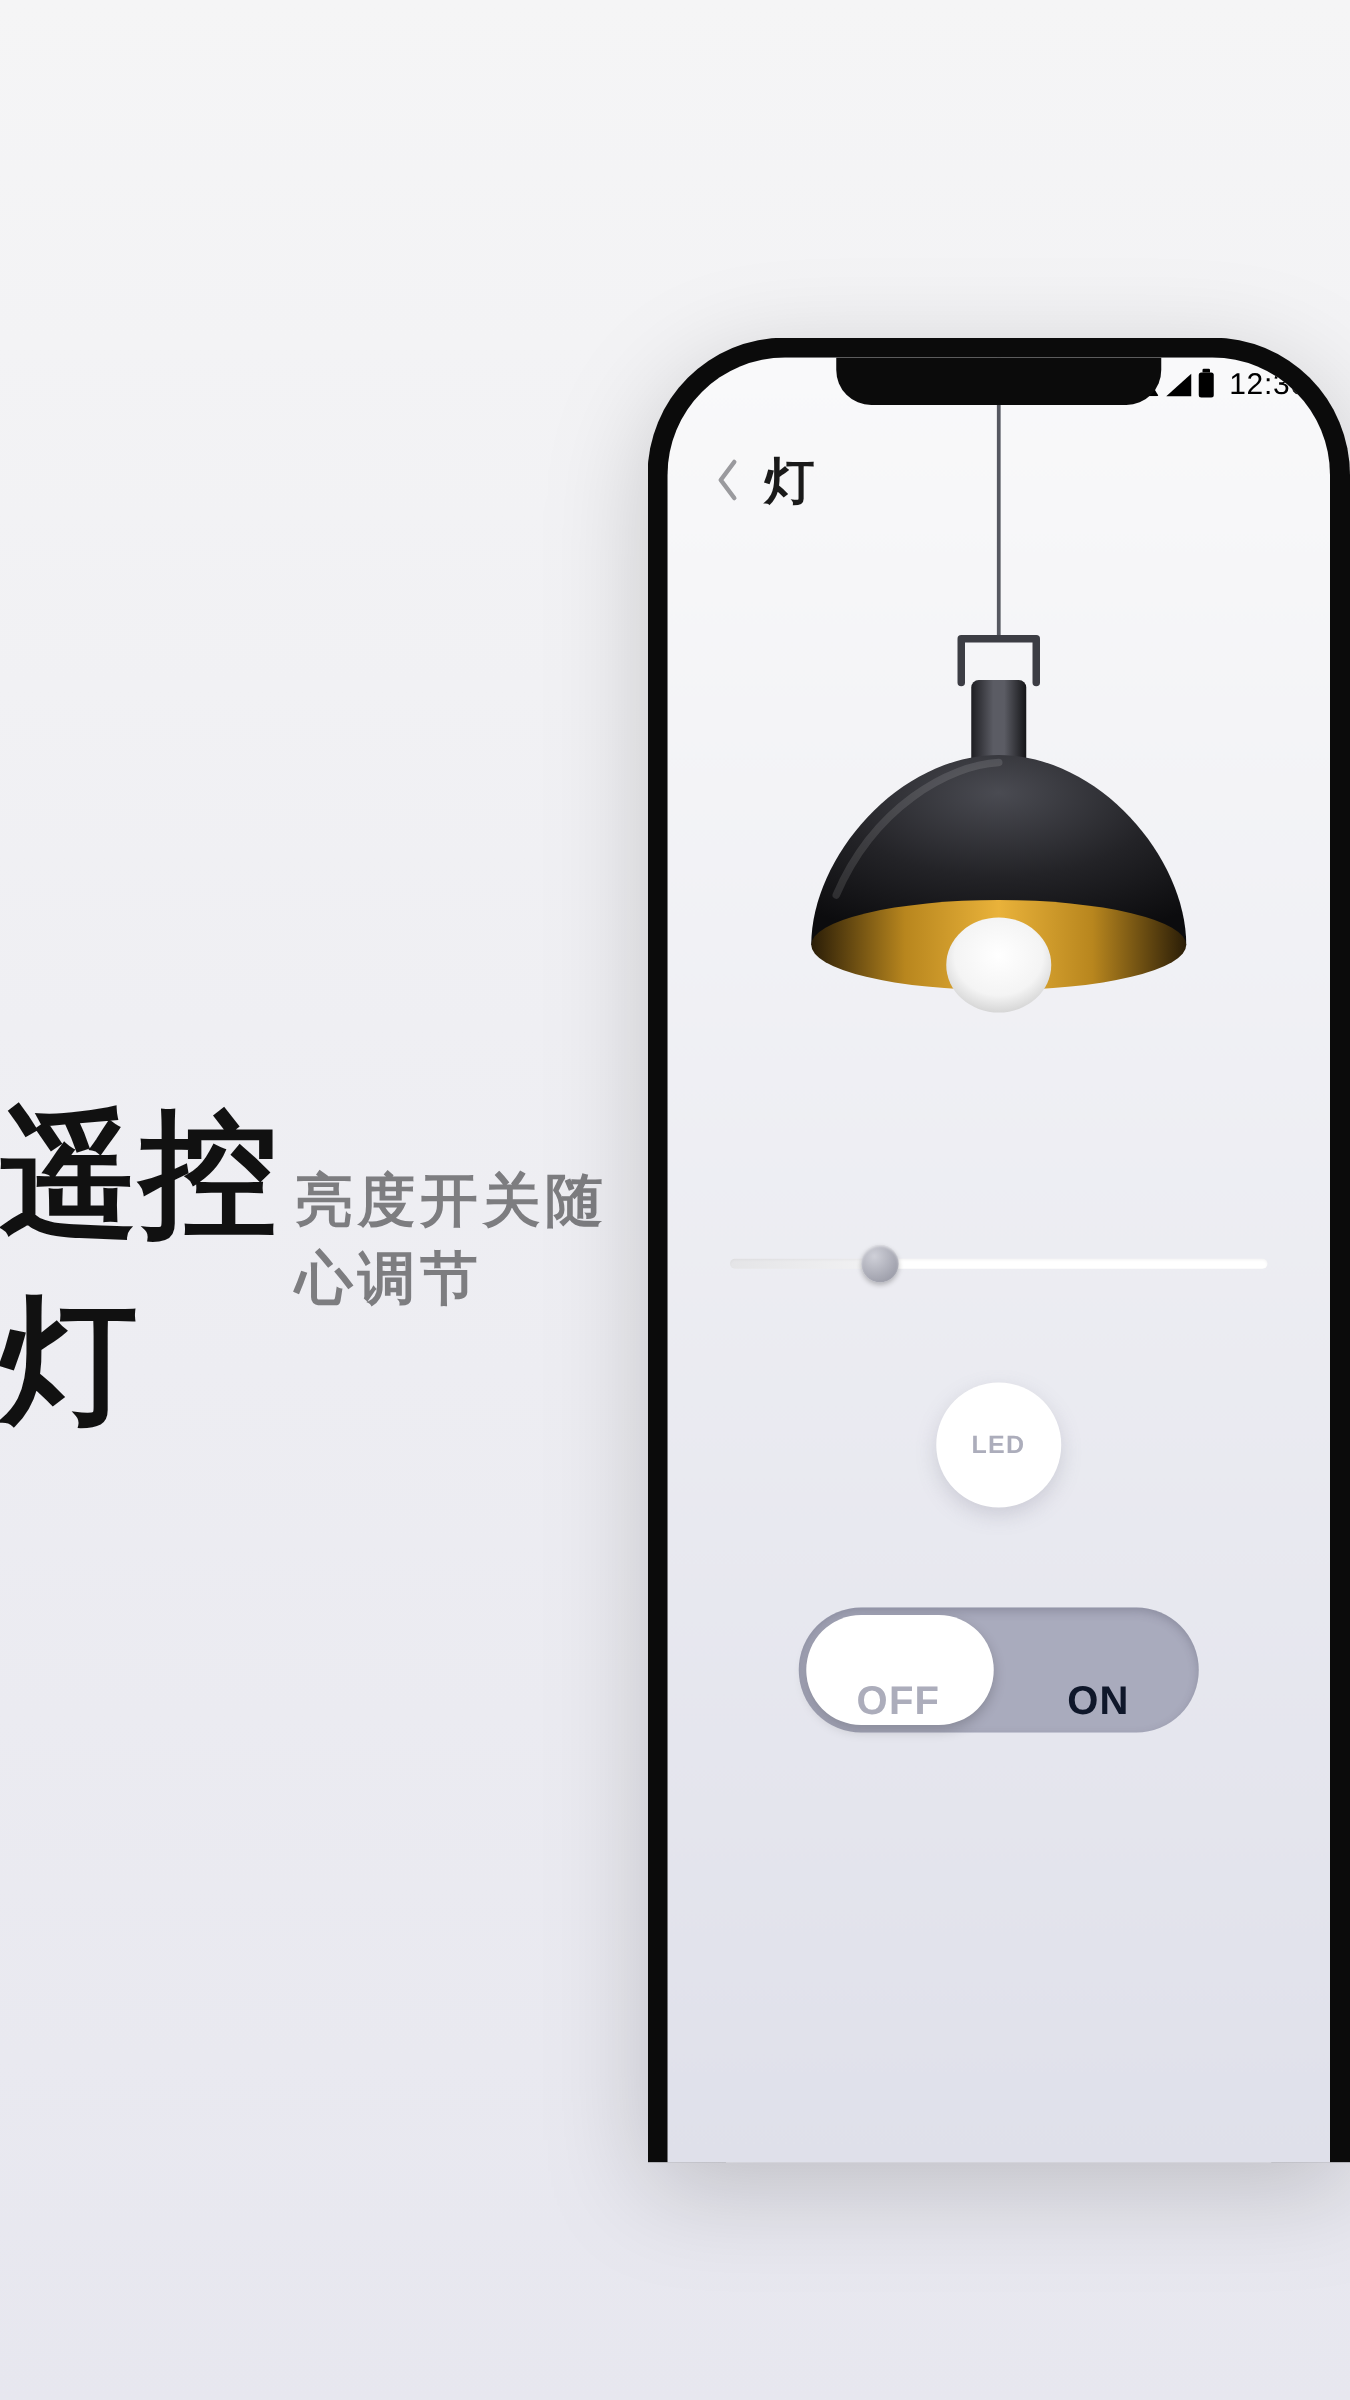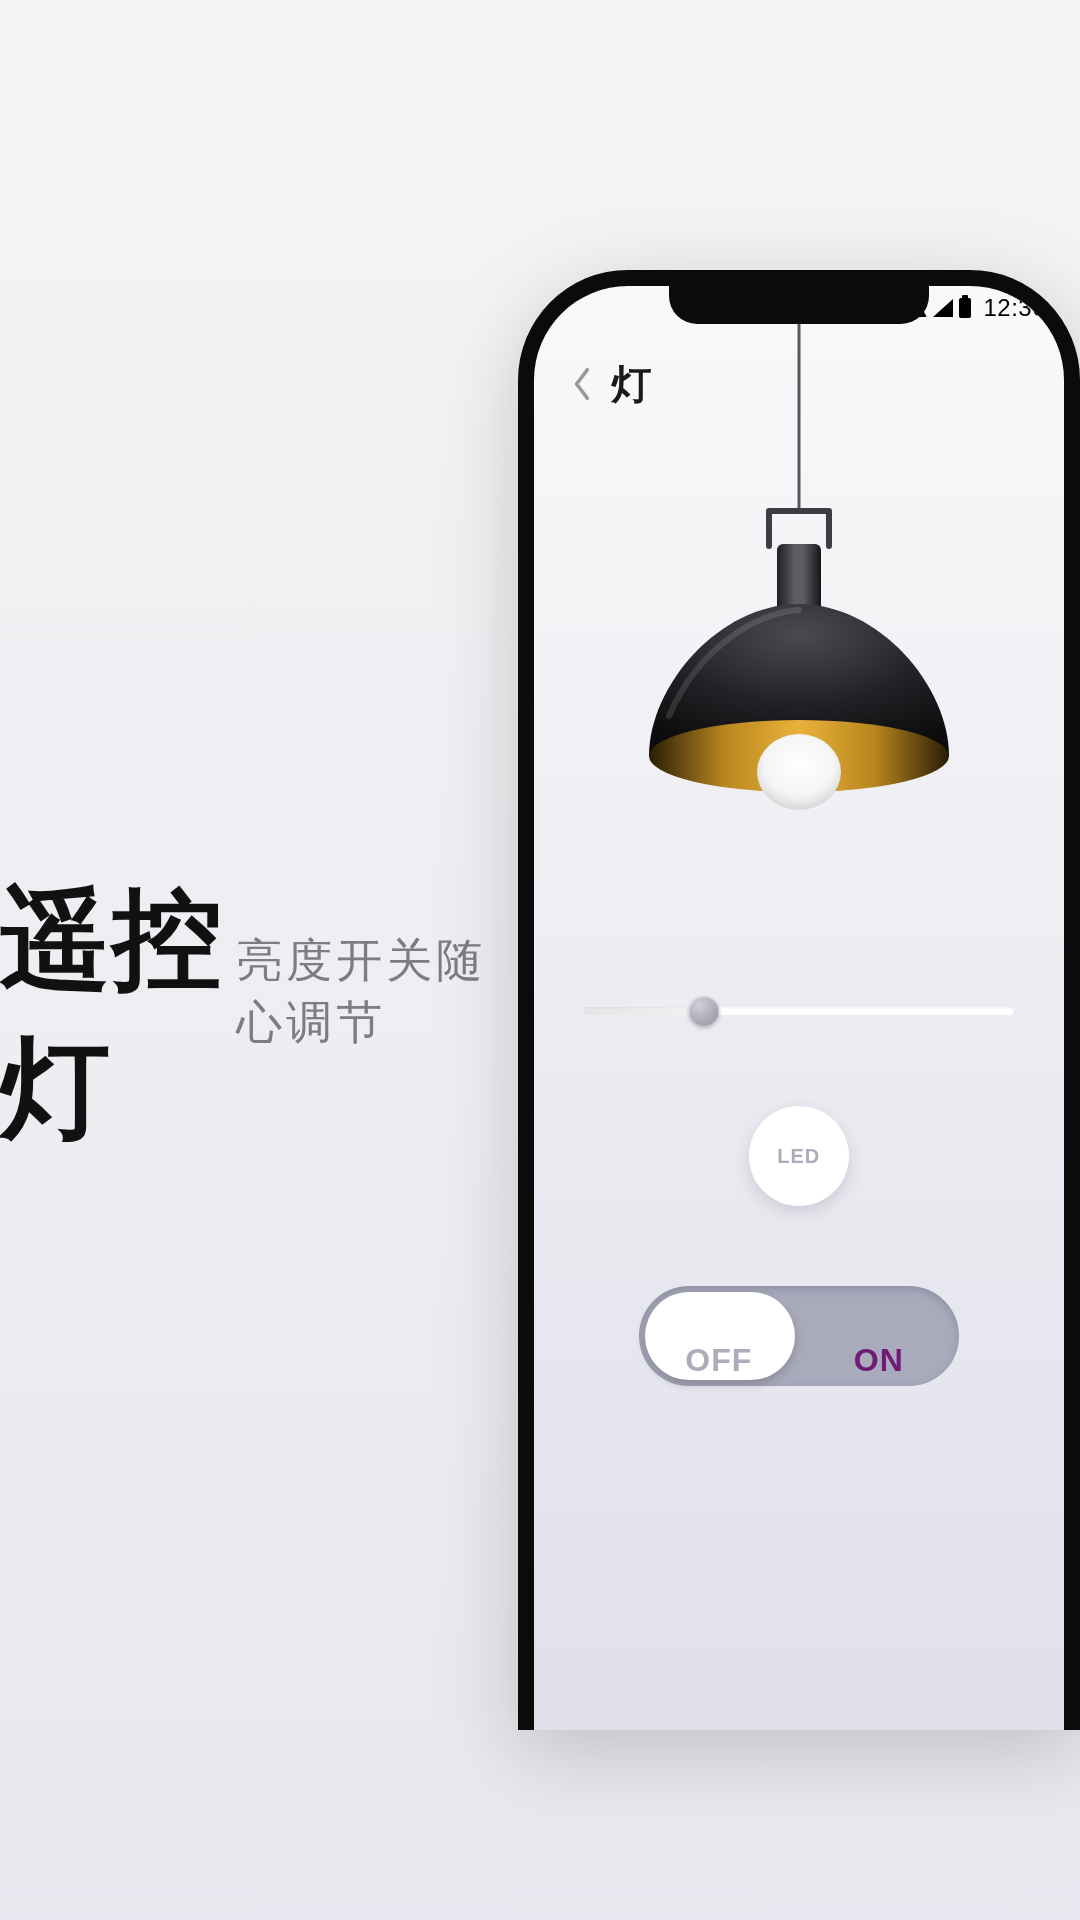--- a/index.html
+++ b/index.html
@@ -20,21 +20,21 @@
   .title {
     margin-top: 110px;
     font-size: 110px;
     font-weight: 700;
     color: #111;
     letter-spacing: 2px;
   }
   .subtitle {
     margin-top: 64px;
     font-size: 46px;
-    font-weight: 400;
+    font-weight: 700;
     color: #7d7d80;
     letter-spacing: 4px;
   }
 
   
   .phone-wrap {
     margin-top: 80px;
     position: relative;
     width: 800px;
     height: 1460px;
@@ -227,21 +227,21 @@
     position: relative;
     flex: 1;
     text-align: center;
     font-size: 32px;
     font-weight: 700;
     letter-spacing: 1px;
     z-index: 2;
     margin-top: 48px;
   }
   .toggle-off { color: #acadbb; }
-  .toggle-on  { color: #701a75; }
+  .toggle-on  { color: #0f172a; }
 </style>
 </head>
 <body>
 
 <div class="page">
   <div class="title">遥控灯</div>
   <div class="subtitle">亮度开关随心调节</div>
 
   <div class="phone-wrap">
     <div class="phone-frame">

